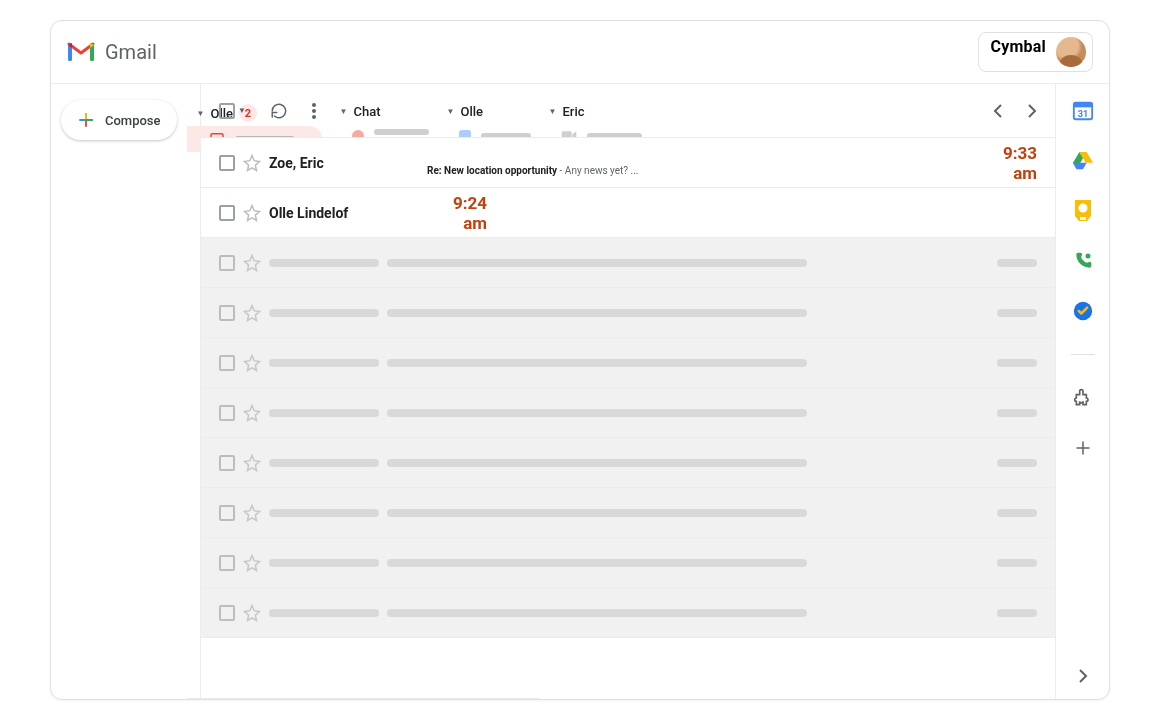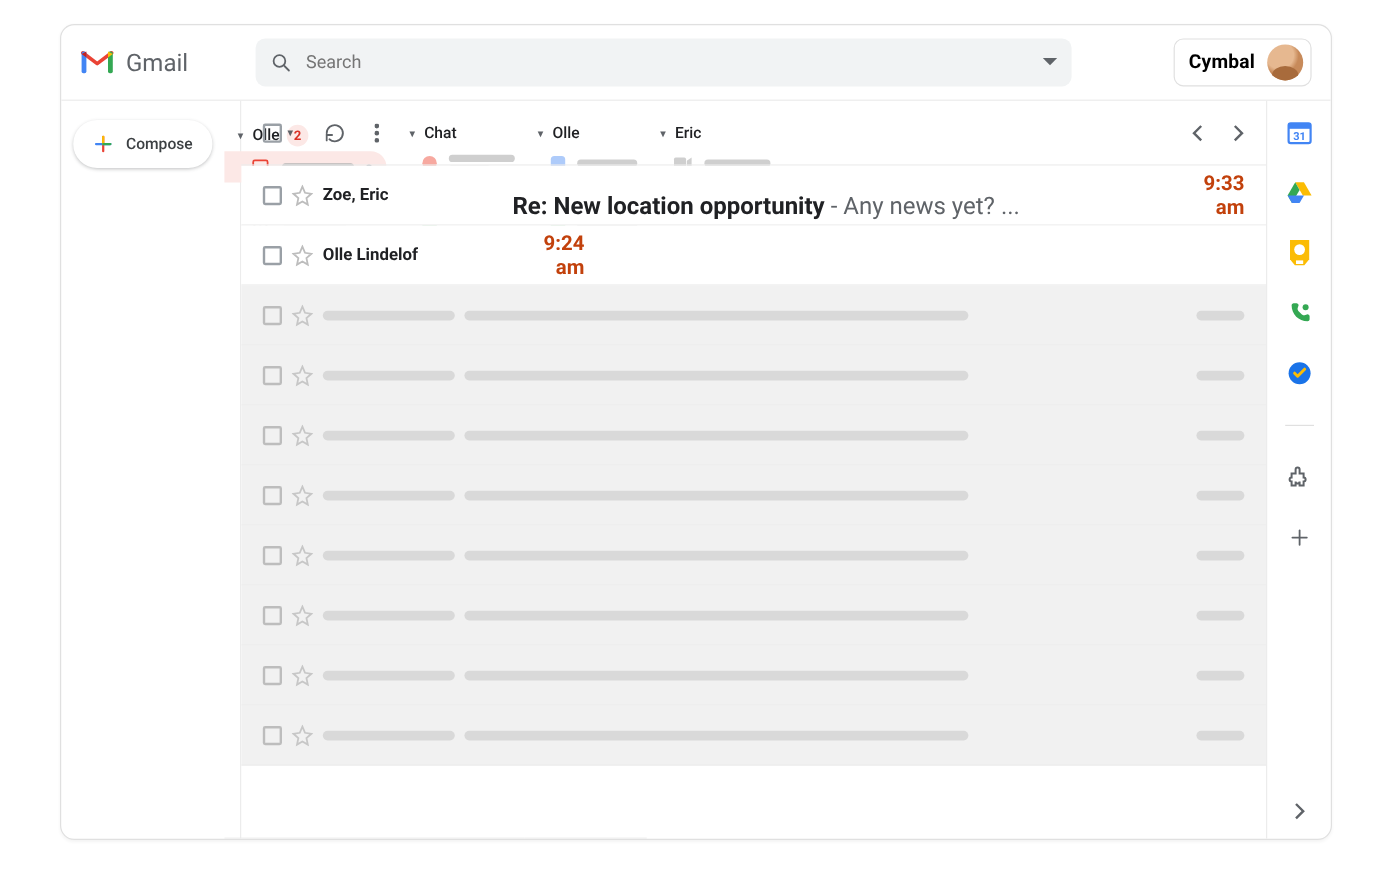--- a/index.html
+++ b/index.html
@@ -4,21 +4,21 @@
 <style>
   * { box-sizing: border-box; margin: 0; padding: 0; font-family: "Google Sans", Roboto, Arial, sans-serif; }
   body { background:#fff; display:flex; justify-content:center; align-items:flex-start; padding:20px; }
   .frame { width:1060px; height:680px; border:1px solid #e0e0e0; border-radius:12px; overflow:hidden; display:flex; flex-direction:column; box-shadow:0 1px 3px rgba(0,0,0,0.05); background:#fff;}
   
   .topbar { height:62px; display:flex; align-items:center; padding:0 16px; gap:16px; border-bottom:1px solid transparent;}
   .logo-wrap { display:flex; align-items:center; gap:10px; width:130px;}
   .app-name { color:#5f6368; font-size:20px; font-weight:400;}
   .search { flex:1; max-width:680px; height:40px; background:#f1f3f4; border-radius:8px; display:flex; align-items:center; padding:0 12px; gap:12px;}
   .search input { flex:1; border:none; background:transparent; font-size:15px; color:#5f6368; outline:none;}
-  .brand-pill { margin-left:auto; height:40px; border:1px solid #e0e0e0; border-radius:8px; display:flex; align-items:center; gap:10px; padding:4px 6px 4px 12px;}
+  .brand-pill { margin-left:auto; height:40px; border:1px solid #e0e0e0; border-radius:8px; display:flex; align-items:flex-start; gap:10px; padding:4px 6px 4px 12px;}
   .brand-pill span { font-weight:700; font-size:16px; letter-spacing:0.2px;}
   .avatar { width:30px; height:30px; border-radius:50%; background:radial-gradient(circle at 35% 30%, #e6b890 0 40%, #c78a5a 55% 100%); position:relative; overflow:hidden;}
   .avatar::after{content:""; position:absolute; bottom:-4px; left:4px; right:4px; height:16px; background:#a86b3c; border-radius:50% 50% 0 0;}
   
   .cols { flex:1; display:flex; min-height:0; border-top:1px solid #ececec;}
   .sidebar { width:150px; border-right:1px solid #ececec; display:flex; flex-direction:row; padding-top:10px;}
   .compose-row { padding:6px 10px 14px;}
   .compose { height:40px; border-radius:22px; background:#fff; box-shadow:0 1px 3px rgba(60,64,67,.3); display:flex; align-items:center; gap:10px; padding:0 16px; font-size:13px; color:#3c4043; font-weight:500; cursor:pointer; width:fit-content;}
   .nav-section { border-bottom:1px solid #ececec; padding:6px 0 10px;}
   .nav-section.last{border-bottom:none;}
@@ -38,21 +38,21 @@
   .toolbar { height:54px; display:flex; align-items:center; padding:0 18px; gap:24px; border-bottom:1px solid #ececec;}
   .toolbar .spacer{flex:1;}
   .icon-btn { color:#5f6368; display:flex; align-items:center; justify-content:center; cursor:pointer;}
   .checkbox { width:16px; height:16px; border:2px solid #9aa0a6; border-radius:2px; display:inline-block;}
   .dd { font-size:8px; color:#5f6368; margin-left:3px;}
   .list { flex:1; overflow:hidden;}
   .row { display:flex; align-items:center; height:50px; padding:0 18px; gap:8px; border-bottom:1px solid #ececec; background:#fff;}
   .row.placeholder{ background:#f1f1f1;}
   .row .sender { width:150px; font-size:14px; color:#202124;}
   .row.unread .sender{ font-weight:700;}
-  .row .body { flex:1; font-size:20px; color:#5f6368; white-space:nowrap; overflow:hidden; text-overflow:ellipsis;margin-top:16px;}
+  .row .body { flex:1; font-size:10px; color:#5f6368; white-space:nowrap; overflow:hidden; text-overflow:ellipsis;margin-top:16px;}
   .row .body .subj{ color:#202124;}
   .row.unread .body .subj{ font-weight:700;}
   .row .time { font-size:17px; color:#c2410c; font-weight:700; width:60px; text-align:right;}
   .star { width:18px; height:18px; color:#bdbdbd; cursor:pointer;}
   .row.placeholder .checkbox{ border-color:#bdbdbd;}
   .row.placeholder .star{ color:#c7c7c7;}
   .ph { background:#d9d9d9; border-radius:4px; height:8px;}
   
   .sidepanel { width:54px; border-left:1px solid #ececec; display:flex; flex-direction:column; align-items:center; padding-top:16px; gap:28px;}
   .sidepanel .divider{ width:24px; height:1px; background:#e0e0e0; margin:4px 0;}
@@ -71,34 +71,20 @@
       <span>
         <svg width="28" height="22" viewBox="0 0 28 22">
           <path d="M2 3 L14 12 L26 3" fill="none" stroke="#ea4335" stroke-width="3" stroke-linecap="round" stroke-linejoin="round"></path>
           <rect x="1" y="2" width="4" height="18" rx="1.5" fill="#4285f4"></rect>
           <rect x="23" y="2" width="4" height="18" rx="1.5" fill="#34a853"></rect>
           <path d="M1 4 L5 2 L5 7 Z" fill="#c5221f"></path>
           <path d="M27 4 L23 2 L23 7 Z" fill="#fbbc04"></path>
         </svg>
       </span>
       <span class="app-name">Gmail</span>
-    </div>
-    <div class="search">
-      <span class="icon-btn">
-        <svg width="18" height="18" viewBox="0 0 24 24" fill="none" stroke="#5f6368" stroke-width="2">
-            <circle cx="10.5" cy="10.5" r="6.5"></circle>
-            <line x1="16" y1="16" x2="21" y2="21" stroke-linecap="round"></line>
-          </svg>
-      </span>
-      <input type="text" placeholder="Search" style="">
-      <span class="icon-btn">
-        <svg width="12" height="12" viewBox="0 0 10 6">
-            <path d="M0 0 L5 5 L10 0 Z" fill="#5f6368"></path>
-          </svg>
-      </span>
     </div>
     <div class="brand-pill">
       <span>Cymbal</span>
       <span class="avatar"></span>
     </div>
   </div>
 
   <div class="cols">
 
     <div class="sidebar">

